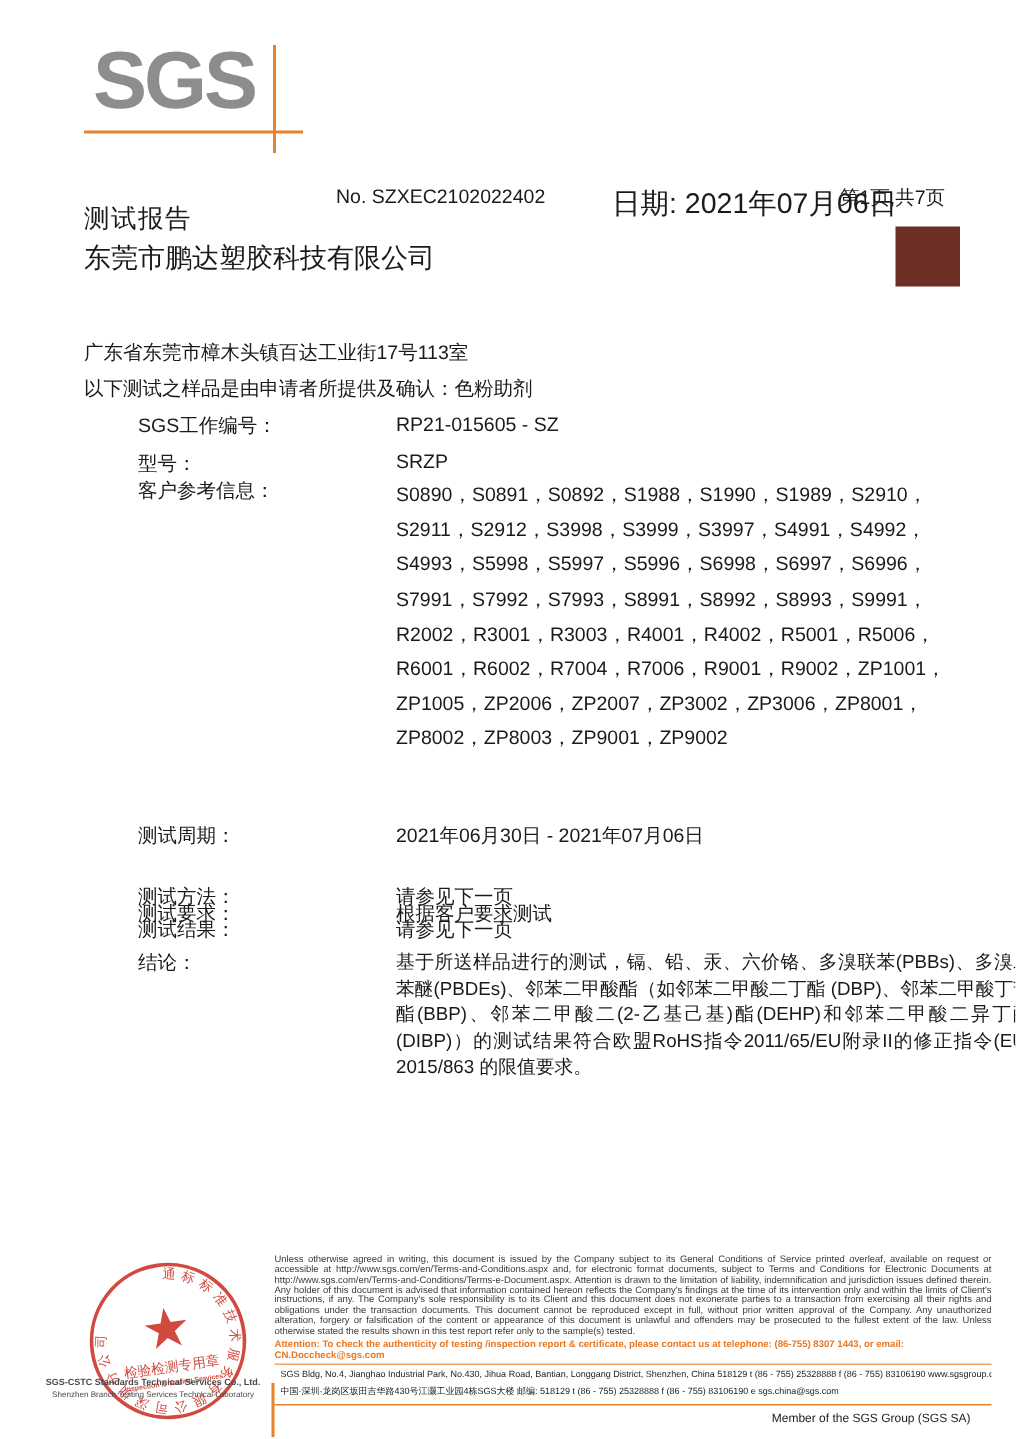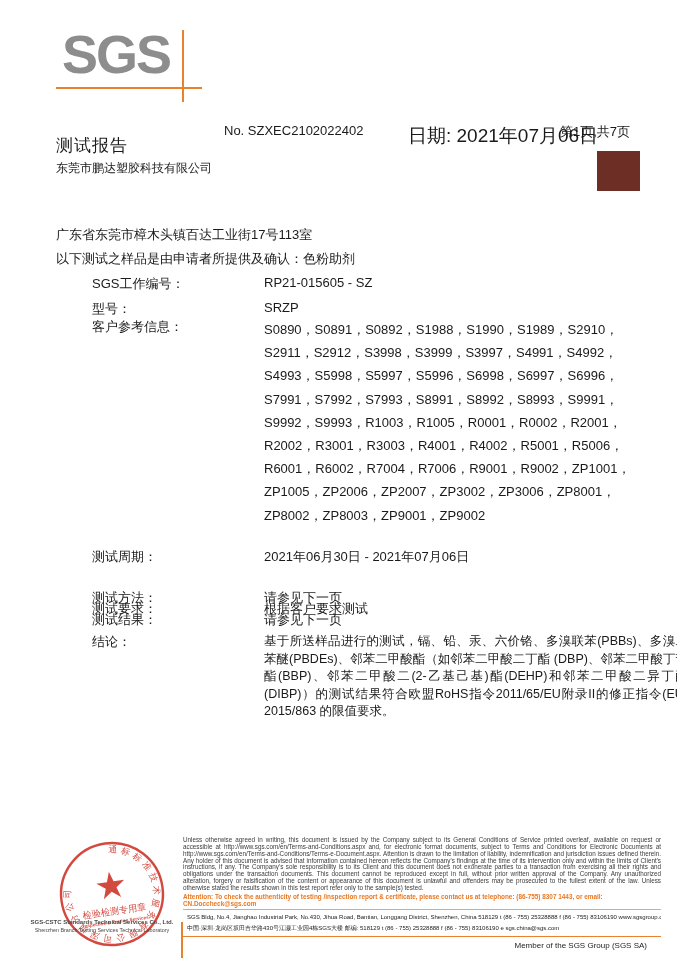--- a/index.html
+++ b/index.html
@@ -11,21 +11,21 @@
   
   .sgs-logo{left:62px;top:24px;font-size:54px;font-weight:bold;color:#8d8d8d;letter-spacing:-2px;line-height:60px;text-align:right;}
   .crossline-h{left:56px;top:87px;width:146px;height:2px;background:#e8822d;}
   .crossline-v{left:182px;top:30px;width:2px;height:72px;background:#e8822d;}
   
   .report-title{left:56px;top:118px;font-size:17px;font-weight:normal;letter-spacing:1px;margin-top:16px;}
   .report-no{left:224px;top:123px;font-size:13px;}
   .report-date{left:408px;top:123px;font-size:19px;}
   .report-page{left:560px;top:123px;font-size:13px;}
   
-  .applicant-name{left:56px;top:160px;font-size:12px;}
+  .applicant-name{left:56px;top:160px;font-size:18px;}
   .applicant-addr{left:56px;top:186px;font-size:13px;margin-top:40px;}
   .redaction{left:597px;top:151px;width:43px;height:40px;background:#6d2e26;}
   
   .intro{left:56px;top:250px;font-size:13px;}
   .row{left:56px;width:600px;font-size:13px;margin-left:36px;}
   .row .lbl{display:inline-block;}
   .row .val{position:absolute;left:172px;top:0;white-space:nowrap;}
   .ref-lines div{line-height:23.2px;white-space:nowrap;}
   .conclusion-val{position:absolute;left:172px;top:0;width:424px;font-size:12.5px;line-height:17.5px;white-space:normal;text-align:justify;}
   
@@ -70,21 +70,20 @@
     <span class="lbl">型号：</span>
     <span class="val">SRZP</span>
   </div>
   <div class="abs row" style="top:318px">
     <span class="lbl">客户参考信息：</span>
     <span class="val ref-lines">
       <div>S0890，S0891，S0892，S1988，S1990，S1989，S2910，</div>
       <div>S2911，S2912，S3998，S3999，S3997，S4991，S4992，</div>
       <div>S4993，S5998，S5997，S5996，S6998，S6997，S6996，</div>
       <div>S7991，S7992，S7993，S8991，S8992，S8993，S9991，</div>
-      <div>S9992，S9993，R1003，R1005，R0001，R0002，R2001，</div>
       <div>R2002，R3001，R3003，R4001，R4002，R5001，R5006，</div>
       <div>R6001，R6002，R7004，R7006，R9001，R9002，ZP1001，</div>
       <div>ZP1005，ZP2006，ZP2007，ZP3002，ZP3006，ZP8001，</div>
       <div>ZP8002，ZP8003，ZP9001，ZP9002</div>
     </span>
   </div>
   <div class="abs row" style="top:548px">
     <span class="lbl">测试周期：</span>
     <span class="val">2021年06月30日 - 2021年07月06日</span>
   </div>

